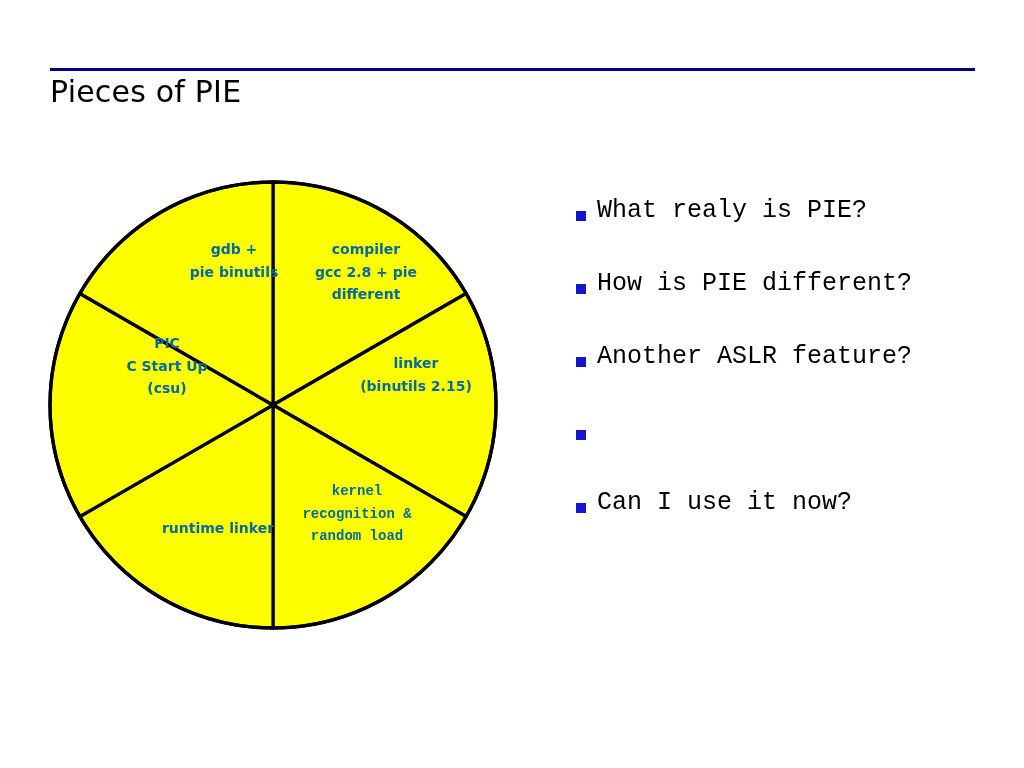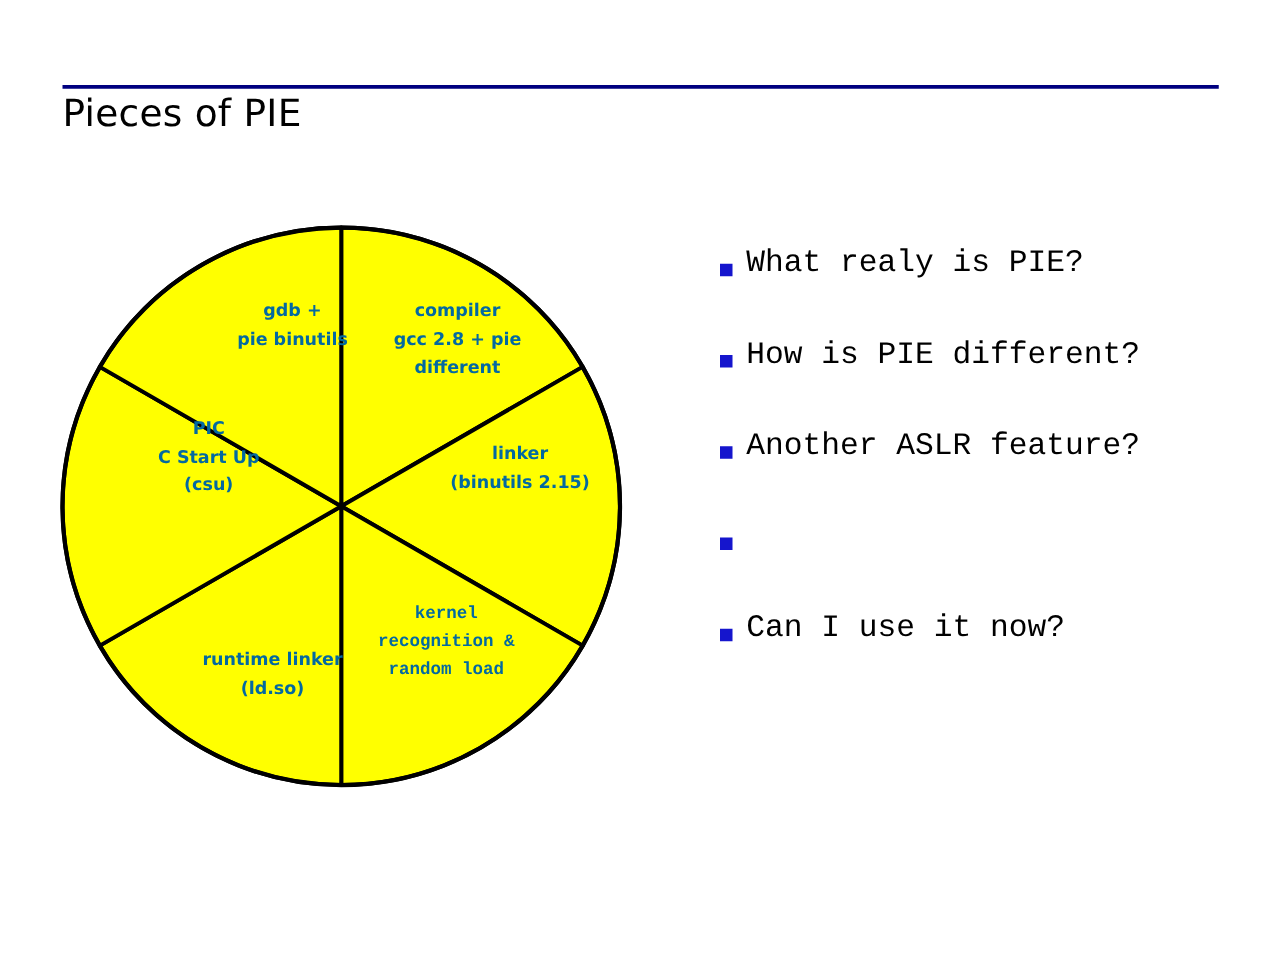--- a/index.html
+++ b/index.html
@@ -141,21 +141,20 @@
     <span class="line">(csu)</span>
   </div>
 
   <div class="pie-label" id="pie-label-right">
     <span class="line">linker</span>
     <span class="line">(binutils 2.15)</span>
   </div>
 
   <div class="pie-label" id="pie-label-bottom-left">
     <span class="line">runtime linker</span>
-    <span class="line">(ld.so)</span>
   </div>
 
   <div class="pie-label" id="pie-label-bottom-right">
     <span class="line">kernel</span>
     <span class="line">recognition &amp;</span>
     <span class="line">random load</span>
   </div>
 
 </div>
 

